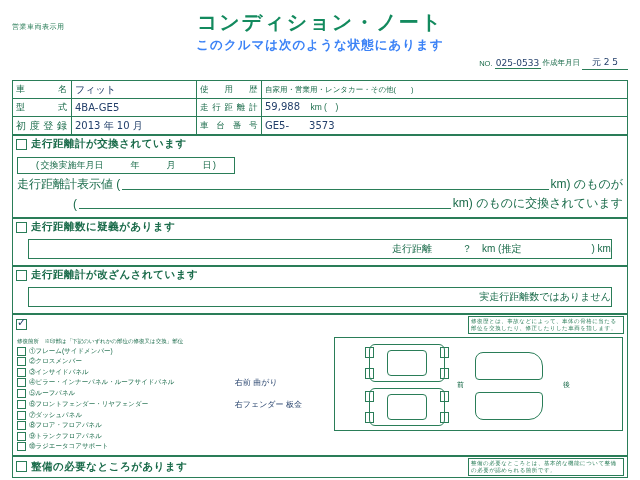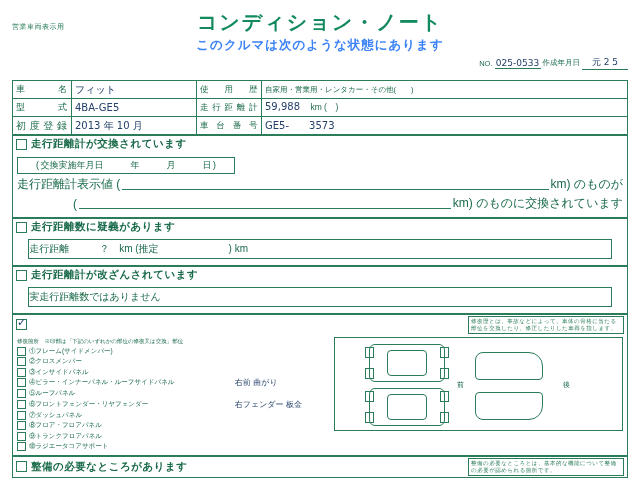--- a/index.html
+++ b/index.html
@@ -37,21 +37,21 @@
   .sec{border:1px solid #2a7d58;margin-top:0;}
   .sec-head{display:flex;align-items:center;font-size:10.5px;font-weight:bold;padding:1px 3px;letter-spacing:0.5px;}
   .chk{display:inline-block;width:9px;height:9px;border:1px solid #2a7d58;margin-right:4px;position:relative;flex:none;}
   .chk.on:after{content:"✓";position:absolute;left:0px;top:-4px;font-size:11px;color:#24406b;font-family:"DejaVu Sans",sans-serif;}
   .sec-body{padding:2px 4px 3px 4px;}
 
   .inner-box{border:1px solid #2a7d58;font-size:9px;padding:1px 17px;display:inline-block;font-family:Liberation Mono, monospace;}
   .line-row{display:flex;align-items:center;font-size:12px;margin:2px 0;}
   .fill{flex:1;border-bottom:1px solid #2a7d58;height:10px;margin:0 2px;}
 
-  .center-box{border:1px solid #2a7d58;text-align:left;font-size:10px;padding:2px 0;margin:2px auto;width:96%;}
+  .center-box{border:1px solid #2a7d58;text-align:right;font-size:10px;padding:2px 0;margin:2px auto;width:96%;}
 
   
   .rep-wrap{display:flex;}
   .rep-left{width:52%;padding-right:4px;}
   .rep-right{width:48%;position:relative;}
   .note-box{border:1px solid #2a7d58;font-size:5.5px;line-height:1.25;padding:1px 2px;color:#2a7d58;}
   .rep-cap{font-size:5.5px;margin:1px 0 1px 0;}
   .rep-tbl{width:100%;font-size:6.5px;}
   .rep-tbl td{border:none;padding:0;height:10.5px;}
   .sq{display:inline-block;width:7px;height:7px;border:1px solid #2a7d58;margin-right:3px;vertical-align:-1px;}

